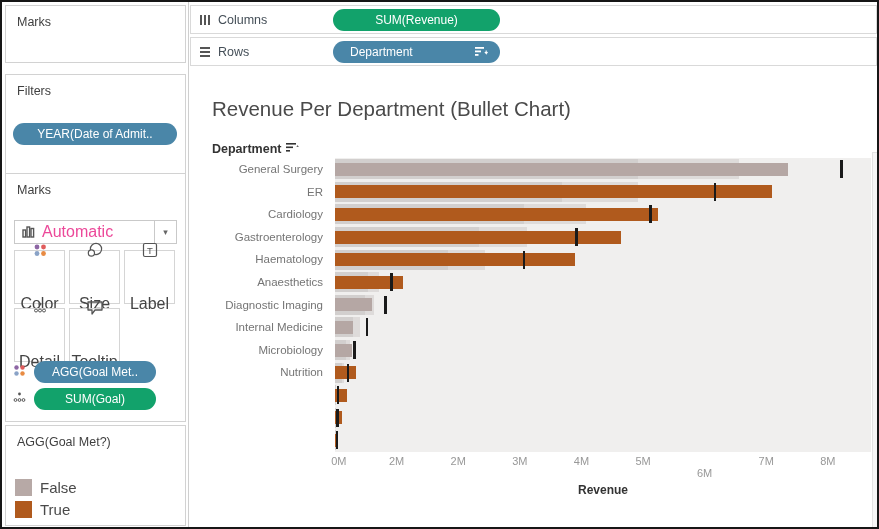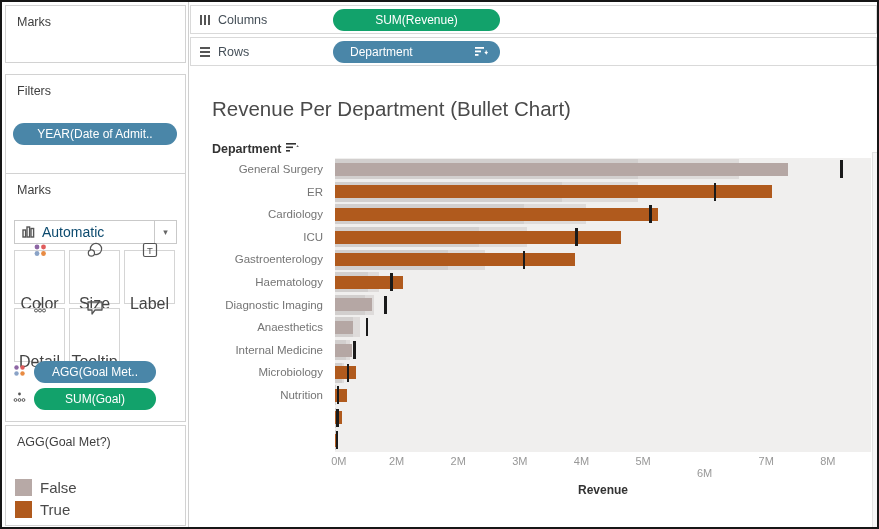--- a/index.html
+++ b/index.html
@@ -15,21 +15,21 @@
   #card-legend  { top:423px; height:101px; }
 
   .pill { height:22px; border-radius:11px; color:#fff; font-size:12px; display:flex; align-items:center; justify-content:center; white-space:nowrap; cursor:default; }
   .pill.dim  { background:#4a86a8; }
   .pill.meas { background:#12a26b; }
 
   #filters-pill { position:absolute; left:7px; top:48px; width:164px; }
 
   
   #marktype-dropdown { position:absolute; left:8px; top:46px; width:163px; height:24px; border:1px solid #c9c9c9; background:#fff; display:flex; align-items:center; }
-  #marktype-dropdown .ddlabel { font-size:14px; color:#0c4a6e; margin-left:7px; flex:1; }
+  #marktype-dropdown .ddlabel { font-size:16px; color:#ec4899; margin-left:7px; flex:1; }
   #marktype-caret { width:22px; height:100%; border-left:1px solid #c9c9c9; display:flex; align-items:center; justify-content:center; color:#666; font-size:9px; }
   .marks-btns { position:absolute; left:8px; top:76px; width:168px; display:flex; flex-wrap:wrap; gap:4px; }
   .mark-btn { width:51px; height:54px; border:1px solid #d5d5d5; background:#fff; display:flex; flex-direction:column; align-items:center; justify-content:center; gap:5px; }
   .mark-btn .mlabel { font-size:16px; color:#444;margin-top:28px; }
   .marks-pill-row { position:absolute; left:6px; display:flex; align-items:center; gap:7px; }
   .marks-pill-row .pill { width:122px; }
   #marks-pill-row-1 { top:187px; }
   #marks-pill-row-2 { top:214px; }
 
   
@@ -242,25 +242,24 @@
           </g>
           <path d="M11.6 3.2 l1.2 1.6 h-2.4 z" fill="#333"></path>
         </svg>
     </span>
   </div>
 
   <div id="row-labels">
       <div class="row-label">General Surgery</div>
       <div class="row-label">ER</div>
       <div class="row-label">Cardiology</div>
-      <div class="row-label">ICU</div>
       <div class="row-label">Gastroenterology</div>
       <div class="row-label">Haematology</div>
+      <div class="row-label">Anaesthetics</div>
       <div class="row-label">Diagnostic Imaging</div>
-      <div class="row-label">Anaesthetics</div>
       <div class="row-label">Internal Medicine</div>
       <div class="row-label">Microbiology</div>
       <div class="row-label">Nutrition</div>
     </div>
   <div id="plot-area">
       <div class="row-track">
         <div class="band band80" style="width: 75.4023%;"></div>
         <div class="band band60" style="width: 56.5517%;"></div>
         <div class="bullet-bar" style="width: 84.4828%; background: rgb(181, 167, 164);"></div>
         <div class="goal-marker" style="left: 94.2529%;"></div>

